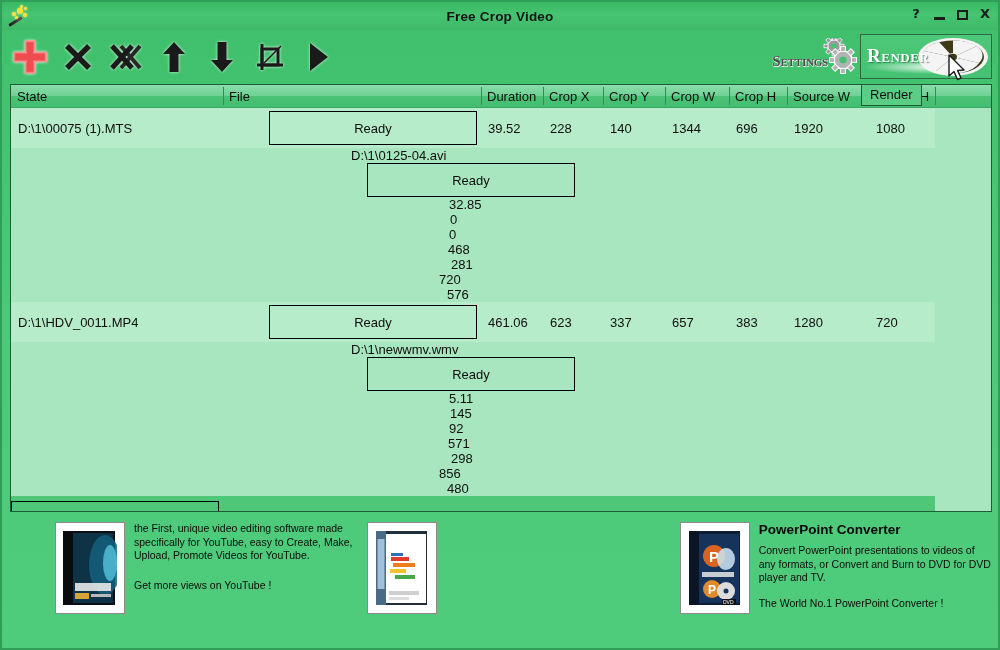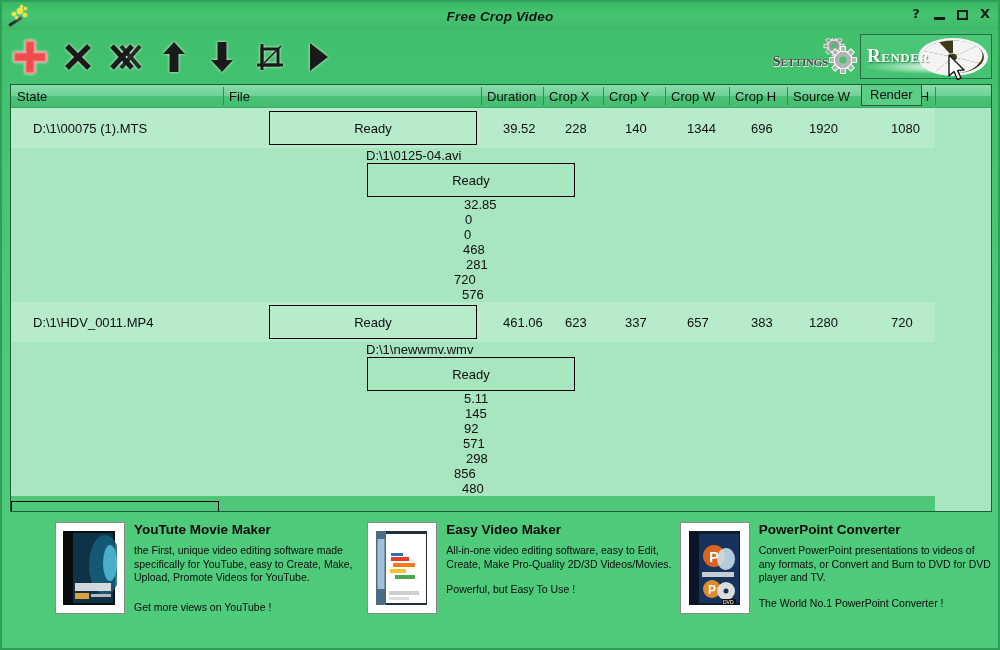--- a/index.html
+++ b/index.html
@@ -34,21 +34,21 @@
     background: linear-gradient(to right, #1a1a1a, #555);
     transform: rotate(-32deg); border-radius: 1px;
   }
   #app-icon .spark {
     position: absolute; background: #ffe13c; border-radius: 50%;
     box-shadow: 0 0 2px #fff48a;
   }
   #title-text {
     position: absolute; left: 0; right: 0; text-align: center;
     font-size: 13.5px; font-weight: bold; color: #141414;
-    letter-spacing: 0.2px; pointer-events: none; font-style: italic;
+    letter-spacing: 0.2px; pointer-events: none;
   }
   #window-controls {
     position: absolute; right: 6px; top: 4px;
     display: flex; align-items: center; gap: 9px;
     font-size: 13px; font-weight: bold; color: #1c1c1c;
   }
   #window-controls .wc {
     width: 14px; height: 16px; line-height: 16px; text-align: center;
     cursor: default; font-family: "DejaVu Sans", sans-serif;
   }
@@ -142,21 +142,21 @@
   }
   #rows-area { position: relative; }
   .row {
     display: flex; min-height: 40px; align-items: center;
     font-size: 13px; color: #0e0e0e; width: 924px;
   }
   .row.alt-light { background: #b6ecca; }
   .row.alt-dark  { background: #a7e6bf; flex-direction: column; }
   .row.selected  { background: #4ec878; }
   .cell {
-    padding-left: 22px; height: 100%; display: flex; align-items: center;
+    padding-left: 7px; height: 100%; display: flex; align-items: center;
     overflow: hidden; white-space: nowrap;
   }
   .cell.file { white-space: normal; line-height: 15px; }
   .state-box {
     height: 34px; border: 1px solid #000000;
     display: flex; align-items: center; justify-content: center;
     font-size: 13px; color: #0e0e0e;
     background: transparent;
   }
   .cell-state { display: flex; align-items: center; padding-left: 0; }
@@ -429,21 +429,20 @@
             <path d="M10 4 L50 4 L50 74 L10 74 Z" fill="#0e3246"></path>
             <ellipse cx="42" cy="36" rx="16" ry="30" fill="#14607e" opacity="0.85"></ellipse>
             <ellipse cx="47" cy="34" rx="7" ry="18" fill="#5ec9e6" opacity="0.75"></ellipse>
             <rect x="0" y="2" width="10" height="74" fill="#090b0e"></rect>
             <rect x="12" y="54" width="36" height="8" fill="#e8e8e8" opacity="0.9"></rect>
             <rect x="12" y="64" width="14" height="6" fill="#d9a23a"></rect>
             <rect x="28" y="65" width="20" height="3" fill="#b9b9b9"></rect>
           </svg>
         </div>
         <div class="ad-text">
-          <div class="ad-title">YouTute Movie Maker</div>
           <div class="ad-desc">the First, unique video editing software made specifically for YouTube, easy to Create, Make, Upload, Promote Videos for YouTube.</div>
           <div class="ad-tag">Get more views on YouTube !</div>
         </div>
       </div>
       <div class="ad">
         <div class="ad-thumb">
           <svg viewBox="0 0 54 78" class="box-art">
             <rect x="1" y="2" width="51" height="74" fill="#22303c"></rect>
             <rect x="10" y="5" width="41" height="69" fill="#ffffff"></rect>
             <rect x="1" y="2" width="10" height="74" fill="#4a6b86"></rect>
@@ -452,25 +451,20 @@
               <rect x="16" y="28" width="18" height="4" fill="#e23b2e"></rect>
               <rect x="18" y="34" width="22" height="4" fill="#ef7d1f"></rect>
               <rect x="15" y="40" width="16" height="4" fill="#f2c230"></rect>
               <rect x="20" y="46" width="20" height="4" fill="#49a84a"></rect>
               <rect x="16" y="24" width="12" height="3" fill="#2f6fb5"></rect>
             </g>
             <rect x="14" y="62" width="30" height="4" fill="#cfcfcf"></rect>
             <rect x="14" y="68" width="20" height="3" fill="#dedede"></rect>
           </svg>
         </div>
-        <div class="ad-text">
-          <div class="ad-title">Easy Video Maker</div>
-          <div class="ad-desc">All-in-one video editing software, easy to Edit, Create, Make Pro-Quality 2D/3D Videos/Movies.</div>
-          <div class="ad-tag spaced">Powerful, but Easy To Use !</div>
-        </div>
       </div>
       <div class="ad">
         <div class="ad-thumb">
           <svg viewBox="0 0 54 78" class="box-art">
             <rect x="1" y="2" width="51" height="74" fill="#0d1b33"></rect>
             <rect x="10" y="5" width="41" height="69" fill="#16335c"></rect>
             <rect x="1" y="2" width="10" height="74" fill="#0a1527"></rect>
             <circle cx="26" cy="27" r="11" fill="#d8641f"></circle>
             <text x="21" y="33" font-family="Liberation Sans" font-size="15" font-weight="bold" fill="#ffffff">P</text>
             <ellipse cx="38" cy="30" rx="9" ry="11" fill="#cfe6f5" opacity="0.85"></ellipse>

